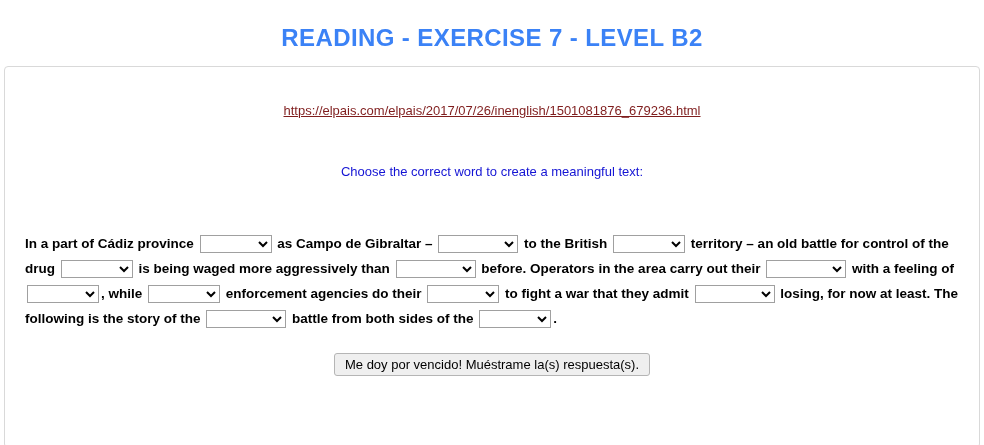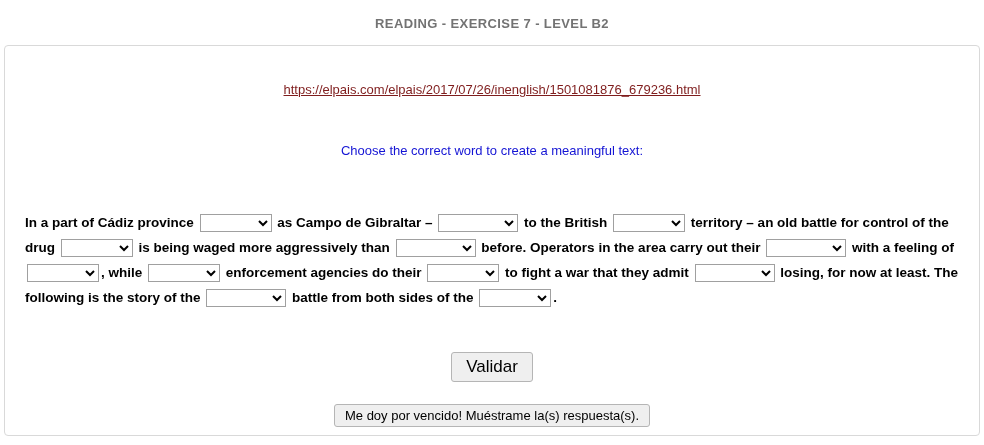--- a/index.html
+++ b/index.html
@@ -10,26 +10,26 @@
     width: 984px;
     height: 445px;
     background: #ffffff;
     font-family: "Liberation Sans", sans-serif;
     font-size: 13px;
     color: #000000;
     overflow: hidden;
   }
   .page-title {
     text-align: center;
-    font-size: 13px;
+    font-size: 24px;
     font-weight: bold;
     letter-spacing: 0.4px;
-    margin: 16px 0 0 0;
+    margin: 24px 0 0 0;
     padding: 0;
-    color: #737373;
+    color: #3b82f6;
   }
   .exercise-frame {
     margin: 14px 4px 0 4px;
     border: 1px solid #d9d9d9;
     border-radius: 4px;
     min-height: 382px;
     box-sizing: border-box;
     padding: 14px 10px 8px 10px;
     background: #ffffff;
   }
@@ -113,21 +113,18 @@
 
 
   <div class="link-row second">
     <a class="ext-link green2" href="#">https://elpais.com/elpais/2017/07/26/inenglish/1501081876_679236.html</a>
   </div>
 
   <div class="instruction">Choose the correct word to create a meaningful text:</div>
 
   <div class="exercise-body" id="cloze-paragraph"><span>In a part of Cádiz province </span><select class="w-md"><option></option></select><span> as Campo de Gibraltar – </span><select class="w-lg"><option></option></select><span> to the British </span><select class="w-md"><option></option></select><span> territory – an old battle for control of the drug </span><select class="w-md"><option></option></select><span> is being waged more aggressively than </span><select class="w-lg"><option></option></select><span> before. Operators in the area carry out their </span><select class="w-lg"><option></option></select><span> with a feeling of </span><select class="w-md"><option></option></select><span>, while </span><select class="w-md"><option></option></select><span> enforcement agencies do their </span><select class="w-md"><option></option></select><span> to fight a war that they admit </span><select class="w-lg"><option></option></select><span> losing, for now at least. The following is the story of the </span><select class="w-lg"><option></option></select><span> battle from both sides of the </span><select class="w-md"><option></option></select><span>.</span></div>
 
-  <div class="actions">
-    <button class="validate-btn">Validar</button>
-  </div>
 
   <div class="give-up-row">
     <button class="giveup-btn">Me doy por vencido! Muéstrame la(s) respuesta(s).</button>
   </div>
 
 </div>
 
 </body></html>

